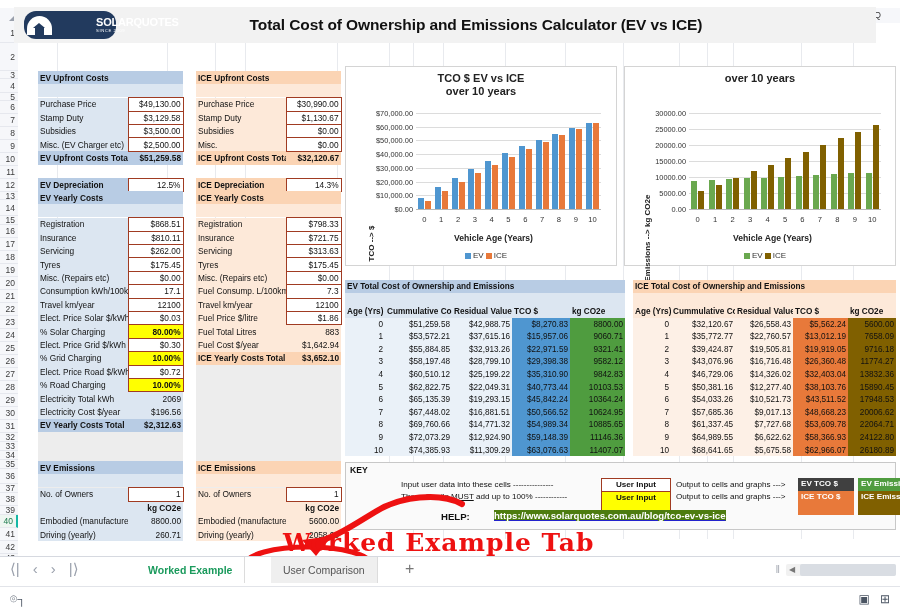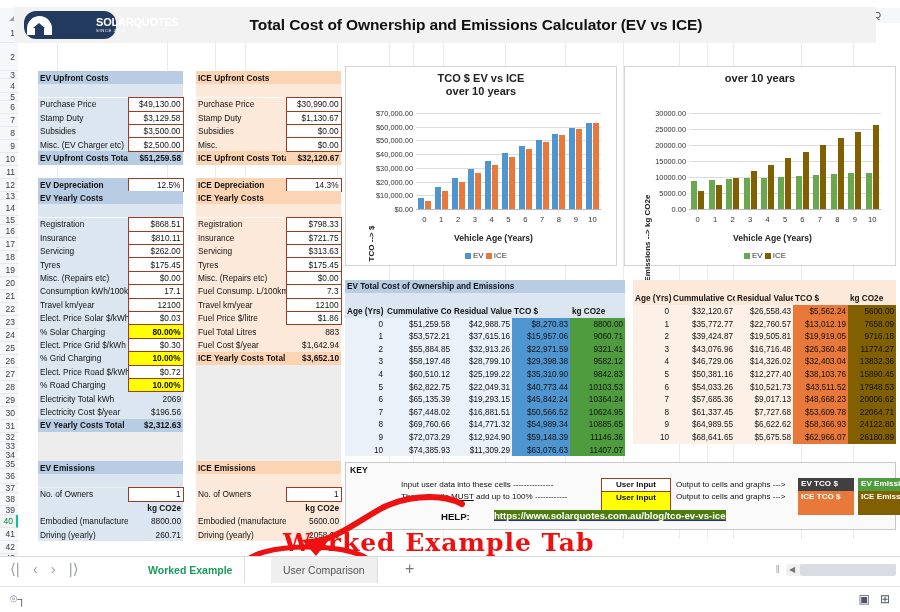--- a/index.html
+++ b/index.html
@@ -945,20 +945,23 @@
   <div class="block" style="left:633px; top:280px; width:263px;">
     <table class="tcotable">
       <colgroup>
           <col style="width:38px">
           <col style="width:64px">
           <col style="width:58px">
           <col style="width:55px">
           <col style="width:48px">
         </colgroup>
       <tbody id="tb-ice-tco">
+          <tr>
+            <td class="tco-hdr-ice" colspan="5">ICE Total Cost of Ownership and Emissions</td>
+          </tr>
           <tr style="height: 9px;">
             <td class="tco-colh-ice" colspan="5"></td>
           </tr>
           <tr>
             <td class="tco-colh-ice">Age (Yrs)</td>
             <td class="tco-colh-ice">Cummulative Cost</td>
             <td class="tco-colh-ice">Residual Value</td>
             <td class="tco-colh-ice">TCO $</td>
             <td class="tco-colh-ice">kg CO2e</td>
           </tr>

